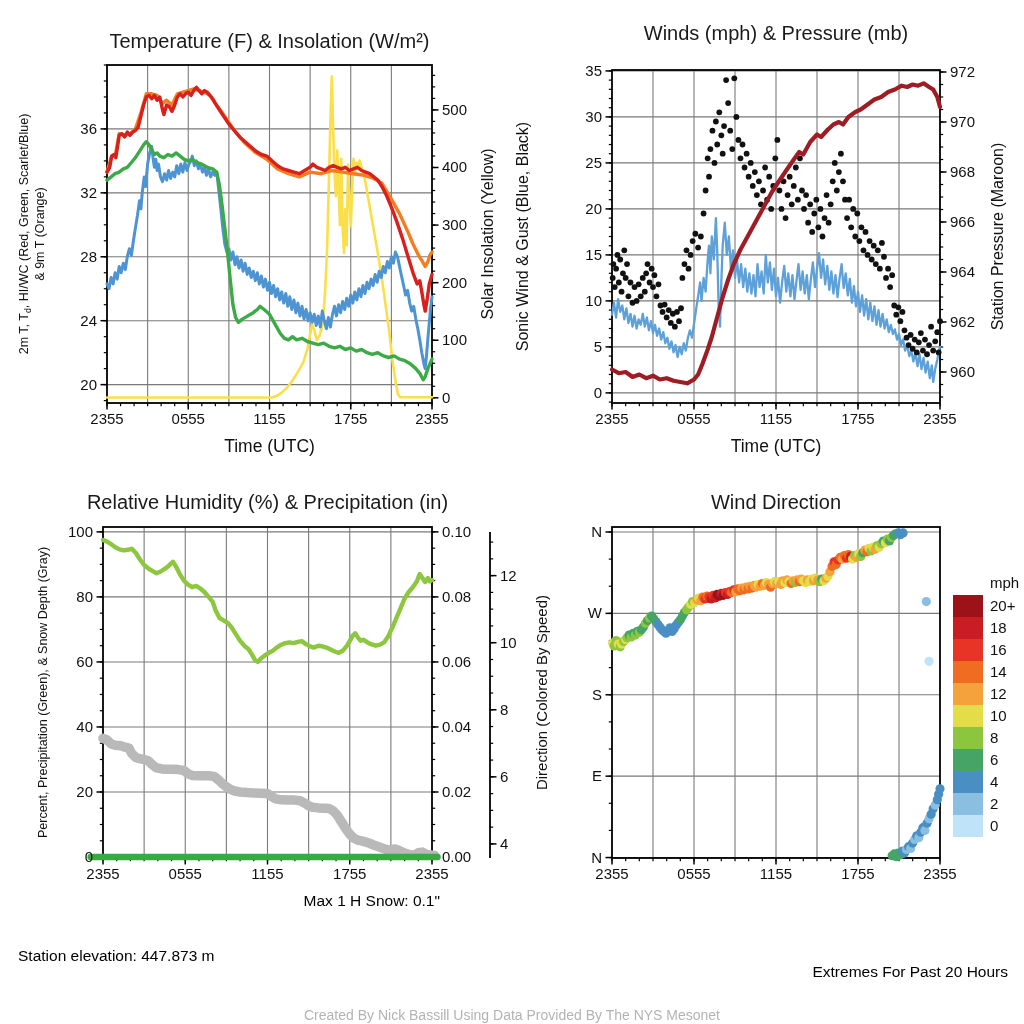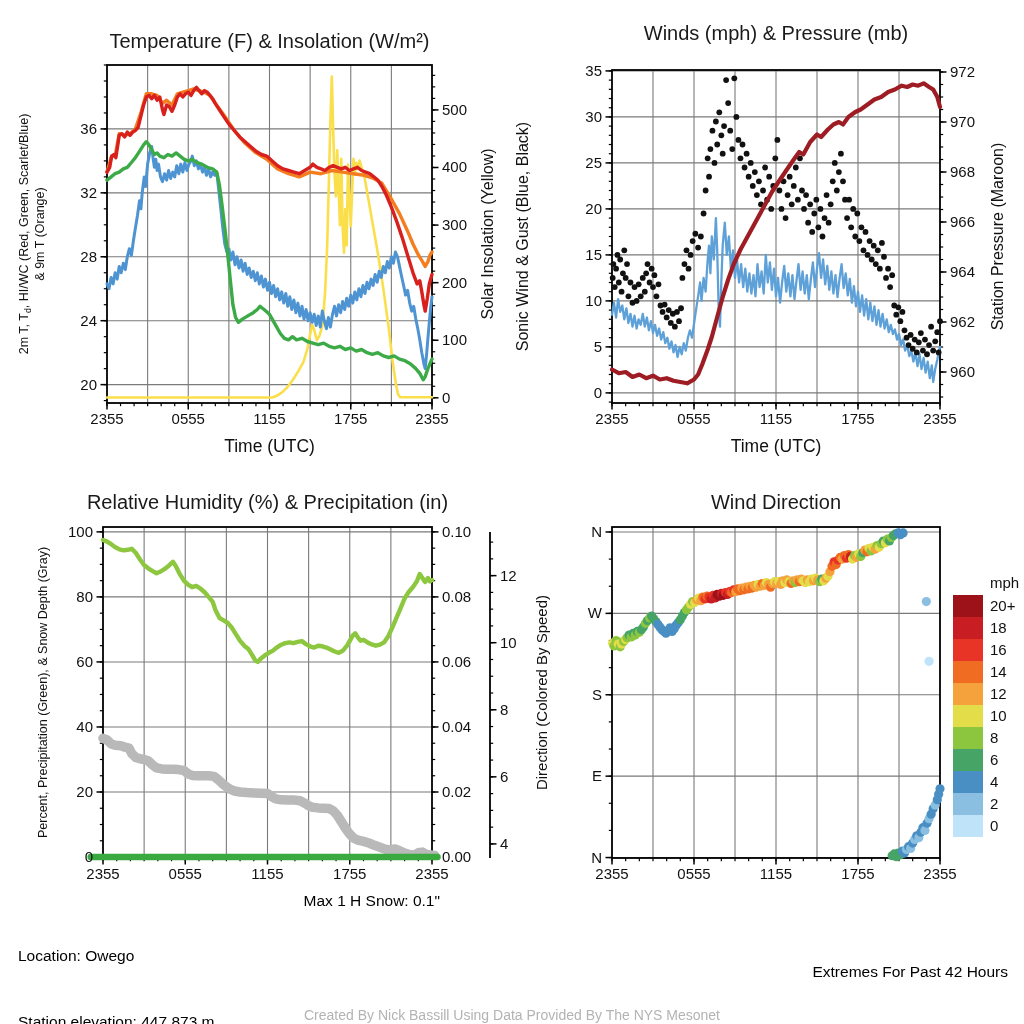--- a/index.html
+++ b/index.html
@@ -887,30 +887,29 @@
       <text font-family="&quot;Liberation Sans&quot;,&quot;DejaVu Sans&quot;,sans-serif" fill="#111" x="990" y="699" font-size="15" text-anchor="start">12</text>
       <text font-family="&quot;Liberation Sans&quot;,&quot;DejaVu Sans&quot;,sans-serif" fill="#111" x="990" y="721" font-size="15" text-anchor="start">10</text>
       <text font-family="&quot;Liberation Sans&quot;,&quot;DejaVu Sans&quot;,sans-serif" fill="#111" x="990" y="743" font-size="15" text-anchor="start">8</text>
       <text font-family="&quot;Liberation Sans&quot;,&quot;DejaVu Sans&quot;,sans-serif" fill="#111" x="990" y="765" font-size="15" text-anchor="start">6</text>
       <text font-family="&quot;Liberation Sans&quot;,&quot;DejaVu Sans&quot;,sans-serif" fill="#111" x="990" y="787" font-size="15" text-anchor="start">4</text>
       <text font-family="&quot;Liberation Sans&quot;,&quot;DejaVu Sans&quot;,sans-serif" fill="#111" x="990" y="809" font-size="15" text-anchor="start">2</text>
       <text font-family="&quot;Liberation Sans&quot;,&quot;DejaVu Sans&quot;,sans-serif" fill="#111" x="990" y="831" font-size="15" text-anchor="start">0</text>
     </svg>
 
   <div id="footer-left" class="ftxt">
-    <div>Location: Owego</div>
     <div>Station elevation: 447.873 m</div>
     
     
     
   </div>
 
   <div id="max-snow-note" class="ftxt">Max 1 H Snow: 0.1"</div>
 
   <div id="footer-right" class="ftxt">
-    <div>Extremes For Past 42 Hours</div>
+    <div>Extremes For Past 20 Hours</div>
     
     
     
   </div>
 
   <div id="credit" class="ftxt">Created By Nick Bassill Using Data Provided By The NYS Mesonet</div>
 </div>
 
 </body></html>

